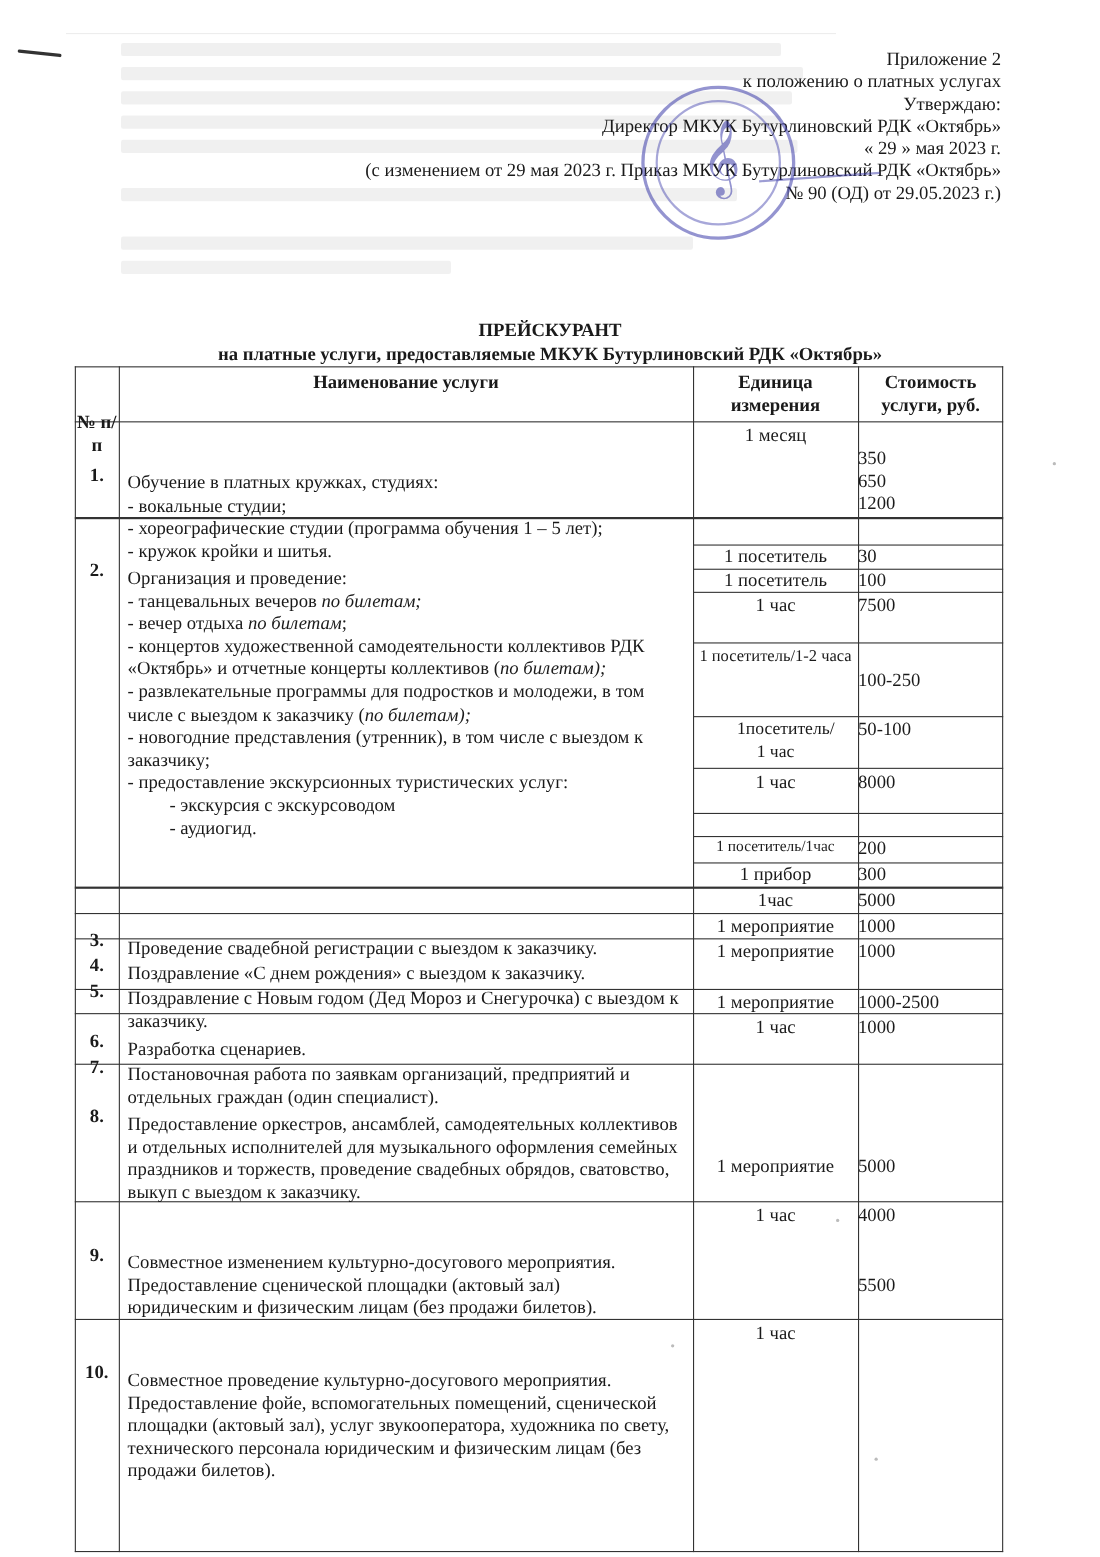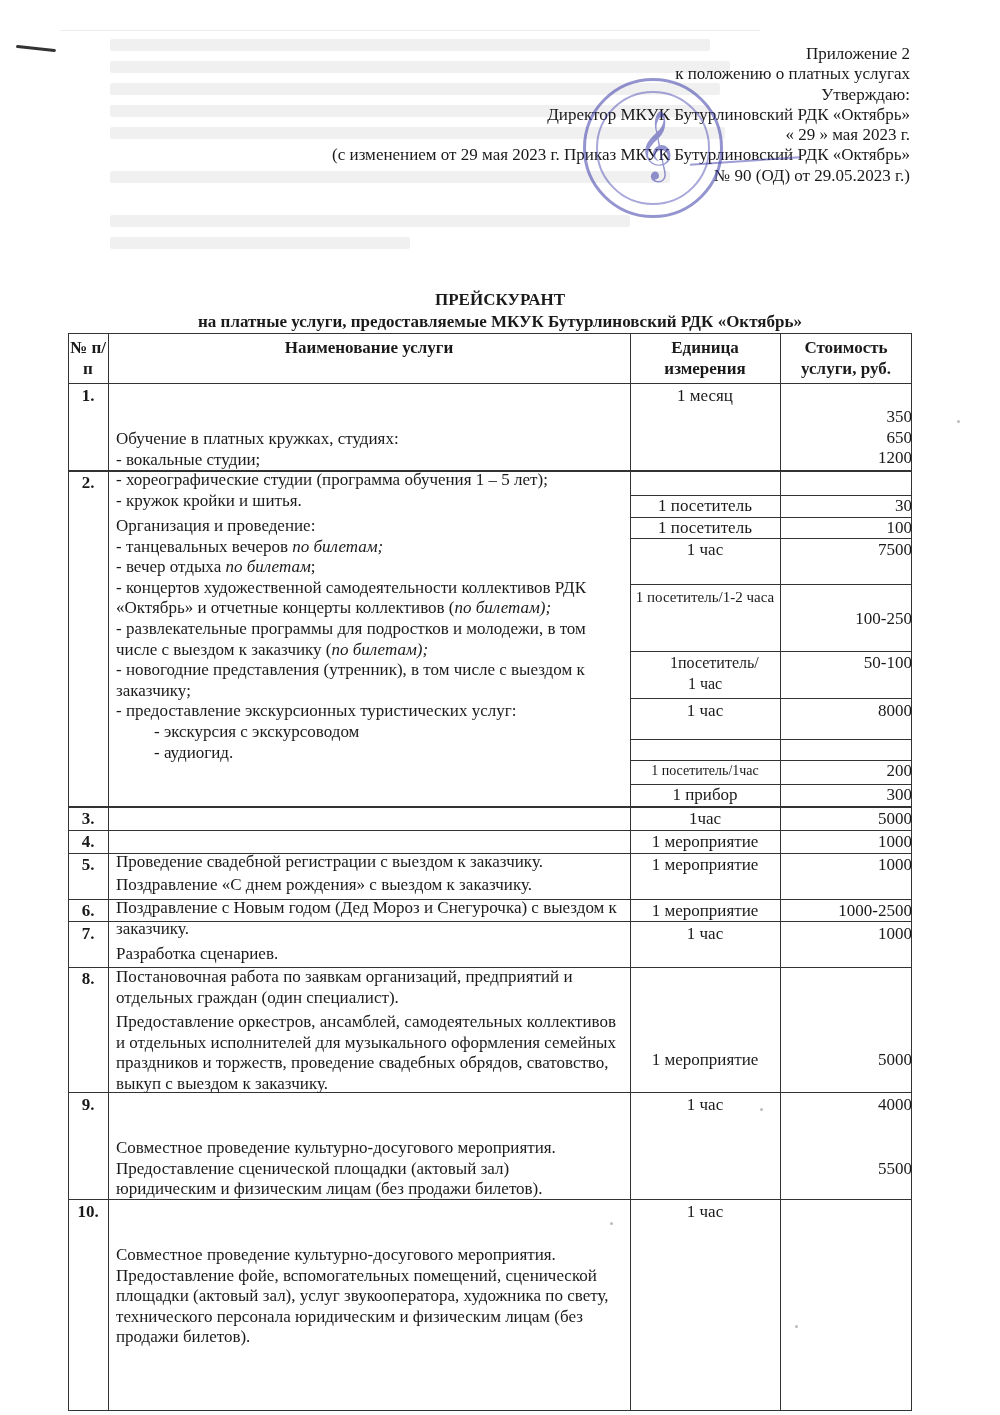--- a/index.html
+++ b/index.html
@@ -17,24 +17,24 @@
          border:2px solid rgba(60,60,170,.45);}
   .stamp .clef{position:absolute;left:52px;top:28px;font-size:60px;color:rgba(60,60,170,.55);font-family:"DejaVu Sans",sans-serif;}
   .signature{position:absolute;left:690px;top:160px;width:110px;height:2px;background:rgba(60,60,170,.5);transform:rotate(-4deg);}
   .title{position:absolute;left:0;right:0;text-align:center;font-weight:bold;font-size:17px;}
   .t1{top:290px;}
   .t2{top:312px;}
   .tbl{position:absolute;left:68px;top:333px;width:844px;height:1078px;}
   .line{position:absolute;background:#333;}
   .cell{position:absolute;font-size:17px;line-height:20.6px;}
   .num{font-weight:bold;}
-  .c-num{left:0;width:40px;text-align:center;}
+  .c-num{left:0;width:40px;text-align:center;margin-top:36px;}
   .c-name{left:48px;width:572px;margin-top:43px;}
   .c-unit{left:562px;width:150px;text-align:center;}
-  .c-price{left:712px;width:132px;text-align:right;}
+  .c-price{left:712px;width:132px;text-align:left;}
   .hdr{font-weight:bold;text-align:center;}
   .indent{padding-left:38px;}
   i{font-style:italic;}
   .dot{position:absolute;width:3px;height:3px;border-radius:50%;background:#bbb;}
 </style>
 </head>
 <body>
 
 <div class="ghost">
   <div class="gl" style="top:8px;width:600px"></div>
@@ -182,21 +182,21 @@
     <div class="cell c-price" style="top:591px">1000</div>
   </div>
   <div>
     <div class="cell num c-num" style="top:636px">8.</div>
     <div class="cell c-name" style="top:636px;width:505px">Предоставление оркестров, ансамблей, самодеятельных коллективов и отдельных исполнителей для музыкального оформления семейных праздников и торжеств, проведение свадебных обрядов, сватовство, выкуп с выездом к заказчику.</div>
     <div class="cell c-unit" style="top:717px">1 мероприятие</div>
     <div class="cell c-price" style="top:717px">5000</div>
   </div>
   <div>
     <div class="cell num c-num" style="top:762px">9.</div>
-    <div class="cell c-name" style="top:762px;width:480px">Совместное проведение культурно-досугового мероприятия. Предоставление сценической площадки (актовый зал) юридическим и физическим лицам (без продажи билетов).</div>
+    <div class="cell c-name" style="top:762px;width:480px">Совместное изменением культурно-досугового мероприятия. Предоставление сценической площадки (актовый зал) юридическим и физическим лицам (без продажи билетов).</div>
     <div class="cell c-unit" style="top:762px">1 час</div>
     <div class="cell c-price" style="top:762px">4000</div>
   </div>
   <div>
     <div class="cell num c-num" style="top:869px">10.</div>
     <div class="cell c-name" style="top:869px;width:508px">Совместное проведение культурно-досугового мероприятия. Предоставление фойе, вспомогательных помещений, сценической площадки (актовый зал), услуг звукооператора, художника по свету, технического персонала юридическим и физическим лицам (без продажи билетов).</div>
     <div class="cell c-unit" style="top:869px">1 час</div>
     <div class="cell c-price" style="top:826px">5500</div>
   </div>
 </div>

